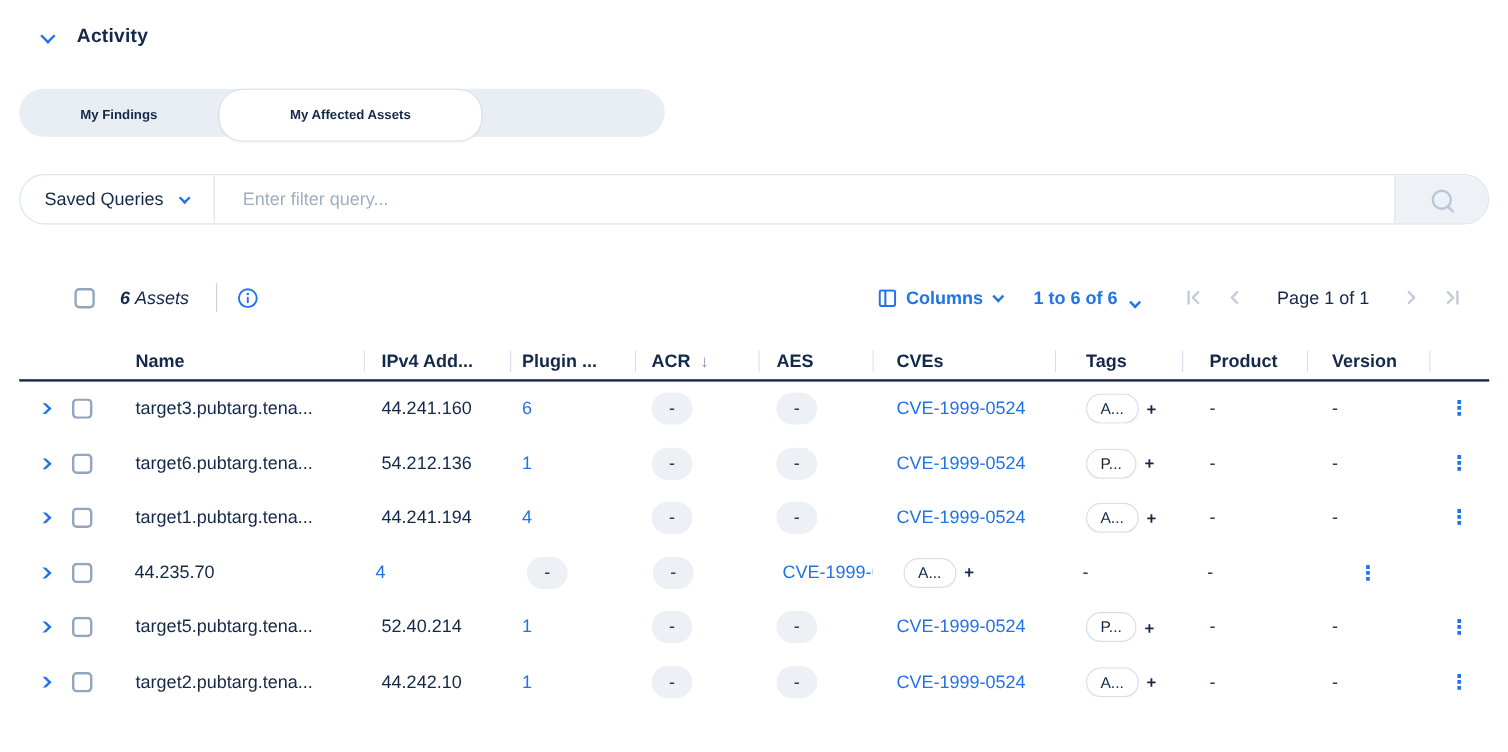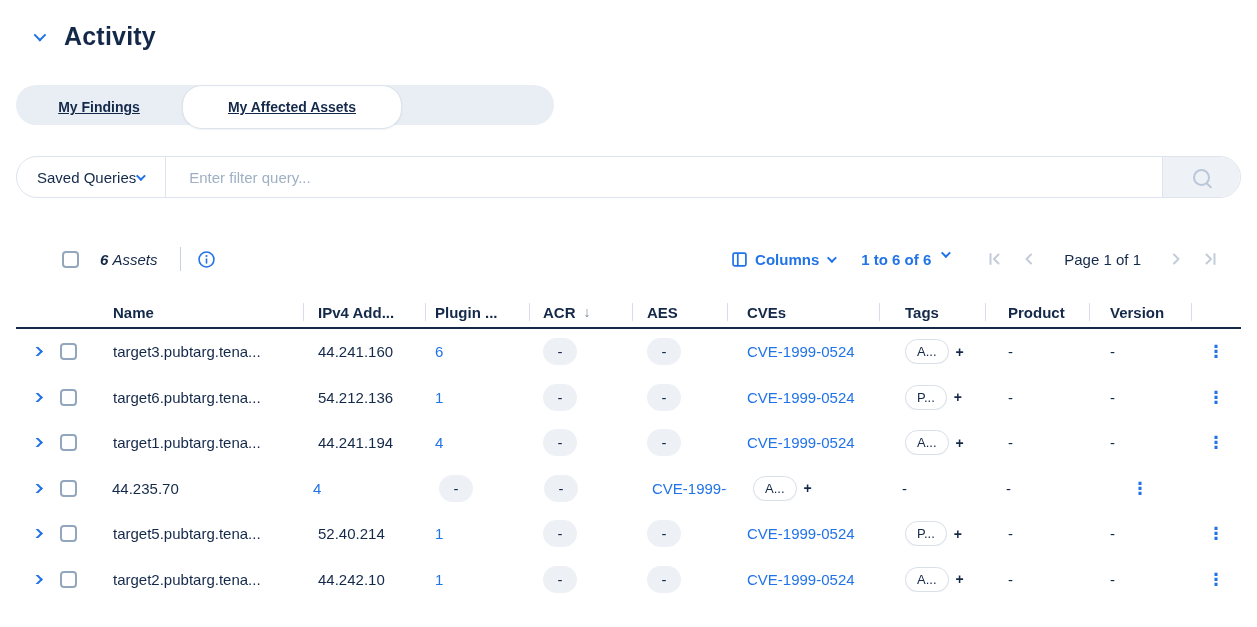--- a/index.html
+++ b/index.html
@@ -13,55 +13,55 @@
   }
   *{box-sizing:border-box;margin:0;padding:0;}
   html,body{width:1257px;height:627px;overflow:hidden;background:#fff;
     font-family:"Liberation Sans","DejaVu Sans",sans-serif;color:var(--navy);}
   
   .page-head{display:flex;align-items:center;gap:21px;padding:22px 0 0 34px;}
   .chev{display:inline-block;width:9px;height:9px;border-right:2px solid var(--blue);
     border-bottom:2px solid var(--blue);}
   .chev-down{transform:rotate(45deg) translateY(-2px);}
   .chev-right{transform:rotate(-45deg);}
-  .page-title{font-size:25px;font-weight:700;letter-spacing:.2px;}
+  .page-title{font-size:16px;font-weight:700;letter-spacing:.2px;}
   
   .tabbar{display:flex;margin:34px 0 0 16px;width:538px;height:40px;border-radius:20px;
     background:#e9eef4;}
   .tab{display:flex;align-items:center;justify-content:center;height:44px;
-    font-size:14px;font-weight:700;cursor:pointer;color:var(--navy);text-decoration:underline;}
+    font-size:11px;font-weight:700;cursor:pointer;color:var(--navy);}
   .tab-1{width:166px;}
   .tab-2{width:220px;background:#fff;border:1px solid #dce3ec;border-radius:20px;
     box-shadow:0 1px 2px rgba(20,41,74,.06);}
   .tab-3{width:152px;}
   
   .filterbar{display:flex;align-items:stretch;margin:31px 16px 0 16px;height:42px;
     border:1px solid var(--border);border-radius:21px;background:#fff;overflow:hidden;}
-  .saved-queries{display:flex;align-items:center;padding:0 22px 0 20px;
+  .saved-queries{display:flex;align-items:center;gap:13px;padding:0 22px 0 20px;
     font-size:15px;cursor:pointer;border-right:1px solid var(--border);white-space:nowrap;}
   .filter-input{flex:1;border:none;outline:none;font-size:15px;padding:0 16px 0 23px;
     color:var(--navy);font-family:inherit;background:transparent;}
   .filter-input::placeholder{color:var(--placeholder);}
   .search-btn{width:78px;display:flex;align-items:center;justify-content:center;
     background:#eef2f7;border-left:1px solid var(--border);cursor:pointer;}
   .search-glyph{position:relative;width:17px;height:17px;border:2px solid #b9c7d8;
     border-radius:50%;display:inline-block;}
   .search-glyph::after{content:'';position:absolute;width:2px;height:7px;background:#b9c7d8;
     right:-2px;bottom:-5px;transform:rotate(-45deg);border-radius:1px;}
   
   .toolbar{display:flex;align-items:center;margin:46px 30px 0 62px;height:30px;}
   .checkbox{display:inline-block;width:17px;height:17px;border:2px solid var(--chk-border);
     border-radius:4px;background:#fff;cursor:pointer;flex:none;}
   .asset-count{margin-left:21px;font-size:15px;white-space:nowrap;font-style:italic;}
   .asset-count b{font-weight:700;}
   .vdiv{width:1px;height:24px;background:#c9d3df;margin:0 17px 0 22px;}
   .toolbar-right{margin-left:auto;display:flex;align-items:center;}
   .columns-btn{display:flex;align-items:center;gap:8px;color:var(--blue);font-size:15px;
     font-weight:700;cursor:pointer;}
-  .range-btn{display:flex;align-items:flex-start;gap:10px;color:var(--blue);font-size:15px;
+  .range-btn{display:flex;align-items:flex-end;gap:10px;color:var(--blue);font-size:15px;
     font-weight:700;cursor:pointer;margin-left:27px;}
   .chev-blue-dn{width:7px;height:7px;border-right:2px solid var(--blue);
     border-bottom:2px solid var(--blue);transform:rotate(45deg) translateY(-2px);display:inline-block;}
   .pager{display:flex;align-items:center;margin-left:30px;}
   .pg-btn{display:flex;align-items:center;justify-content:center;width:34px;height:26px;cursor:pointer;}
   .pg-label{font-size:15px;color:var(--navy);padding:0 18px;white-space:nowrap;}
   
   .table{margin:23px 16px 0 16px;}
   .tr{display:grid;grid-template-columns:40px 41px 206px 122px 104px 103px 95px 152px 106px 104px 102px 50px;
     align-items:center;height:45.5px;}

